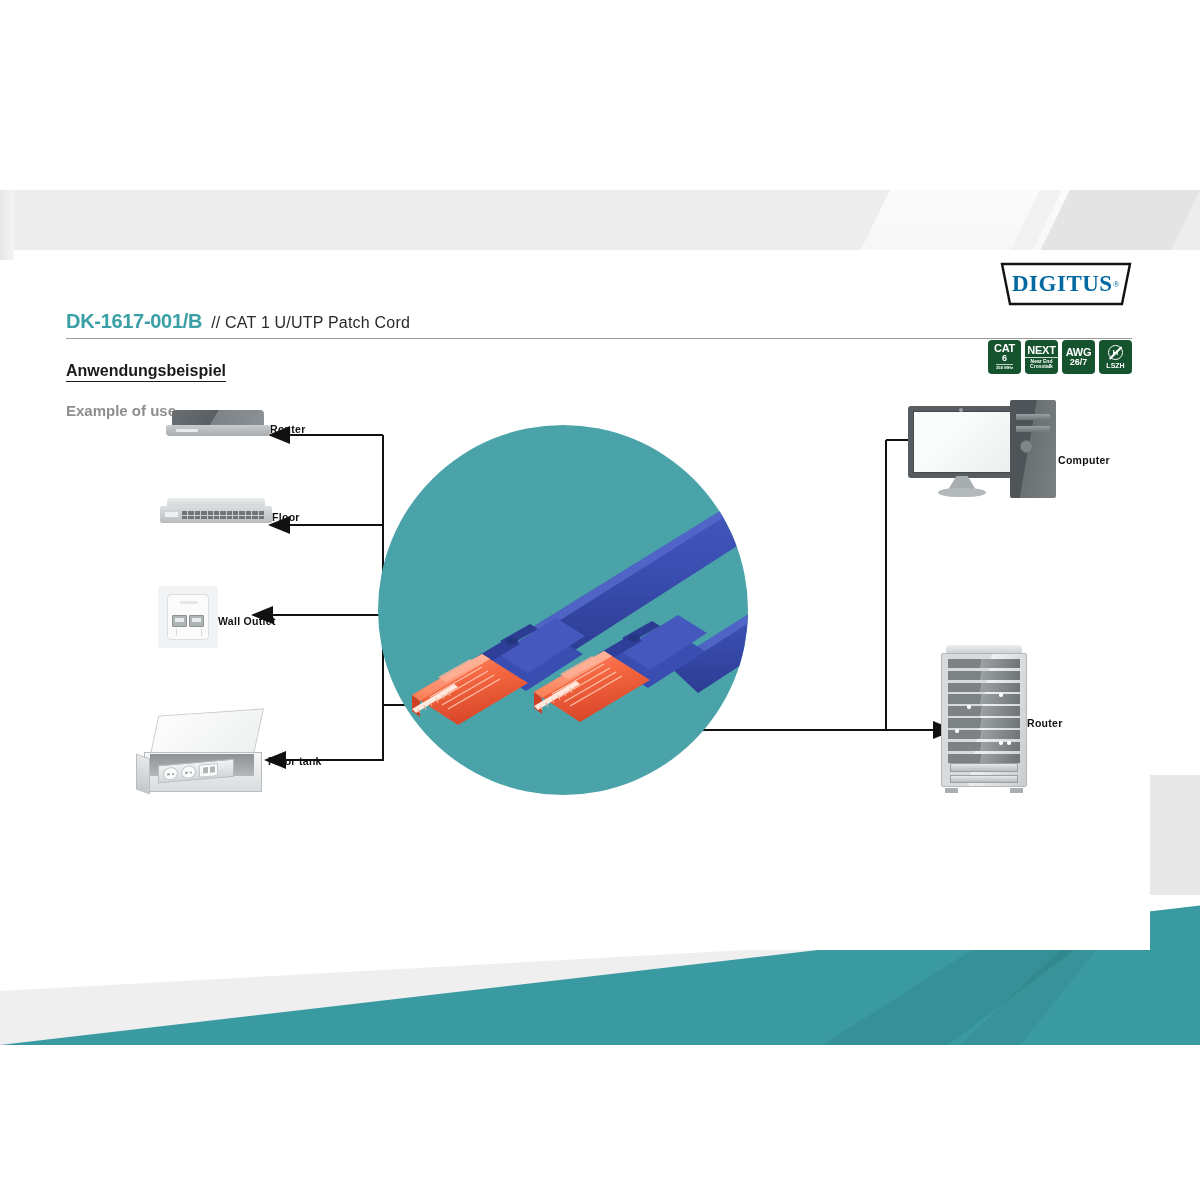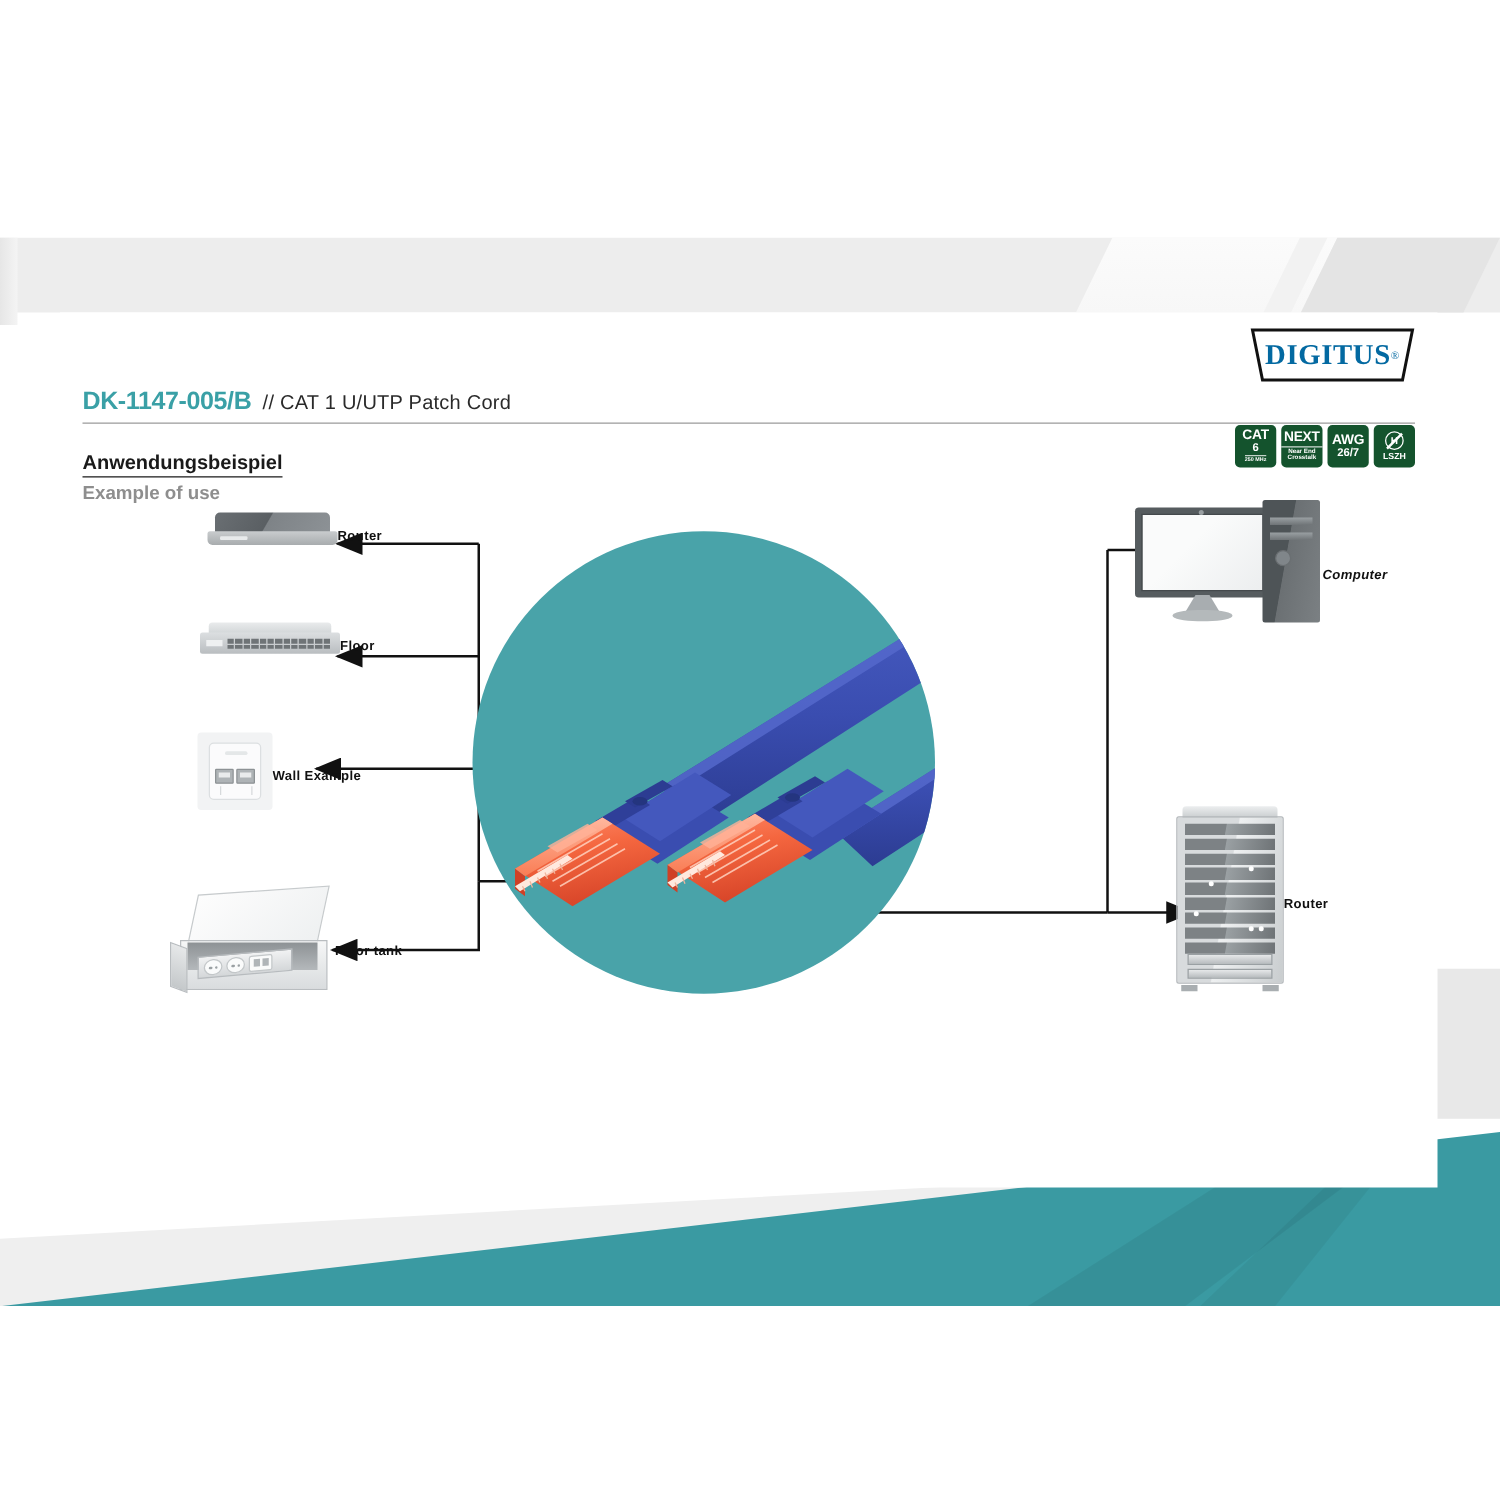--- a/index.html
+++ b/index.html
@@ -75,21 +75,21 @@
      position:relative; display:flex; align-items:center; justify-content:center;
      font-size:8px; font-weight:bold; }
   .b-slash { position:absolute; width:17px; height:1.7px; background:#fff;
      transform:rotate(-45deg); }
   .b-lszh { font-size:7px; font-weight:bold; margin-top:2px; }
 
   
   .sect { position:absolute; left:18px; top:112px; }
   .sect-de { font-size:16px; font-weight:bold; color:#1a1a1a;
      border-bottom:1.6px solid #1a1a1a; display:inline-block; padding-bottom:1px; }
-  .sect-en { font-size:15px; font-weight:bold; color:#8e8e8e; margin-top:4px; }
+  .sect-en { font-size:15px; font-weight:bold; color:#8e8e8e; margin-top:20px; }
 
   
   .diagram { position:absolute; left:0; top:150px; width:1102px; height:550px; }
 
   .node { position:absolute; display:flex; align-items:center; }
   .node-label { font-size:10.5px; font-weight:bold; color:#111; margin-top:7px;
      white-space:nowrap; letter-spacing:0.3px; }
 
   
   .router { width:104px; height:30px; position:relative; }
@@ -224,21 +224,21 @@
         <polygon points="2,4 130,4 122,44 10,44" fill="#ffffff" stroke="#111111" stroke-width="2.4"></polygon>
       </svg>
       <div class="logo-txt">
         <span>DIGITUS</span>
           <span class="logo-reg">®</span>
       </div>
     </div>
 
     <div class="hdr">
       <div class="hdr-row">
-        <span class="sku">DK-1147-005/B</span>
+        <span class="sku">DK-1617-001/B</span>
         <span class="sku-desc">// CAT 1 U/UTP Patch Cord</span>
       </div>
       <div class="hdr-rule"></div>
     </div>
 
     <div class="badges">
       <div class="badge">
         <span class="b-main">CAT</span>
         <span class="b-sub">6</span>
         <span class="b-tiny">250 MHz</span>
@@ -440,42 +440,42 @@
         <div class="wo">
           <div class="wo-plate">
             <div class="wo-slot"></div>
             <div class="wo-jacks">
                 <i class="wo-jack"></i>
                 <i class="wo-jack"></i>
               </div>
             <div class="wo-stem"></div>
           </div>
         </div>
-        <div class="node-label">Wall Example</div>
+        <div class="node-label">Wall Outlet</div>
       </div>
 
       <div class="node" style="left:88px; top:312px;">
         <div class="ft">
           <div class="ft-lid"></div>
           <div class="ft-box"></div>
           <div class="ft-inner"></div>
           <div class="ft-side"></div>
           <div class="ft-strip">
             <i class="ft-sock"></i>
               <i class="ft-sock"></i>
             <span class="ft-data">
                 <i></i>
                 <i></i>
               </span>
           </div>
         </div>
         <div class="node-label">Floor tank</div>
       </div>
 
-      <div class="node" style="left:860px; top:0px;font-style:italic;">
+      <div class="node" style="left:860px; top:0px;">
         <div class="pc">
           <div class="pc-mon">
               <div class="pc-screen"></div>
             </div>
           <div class="pc-cam"></div>
           <div class="pc-neck"></div>
           <div class="pc-foot"></div>
           <div class="pc-tower"></div>
           <div class="pc-bay" style="top:14px"></div>
           <div class="pc-bay" style="top:26px"></div>

